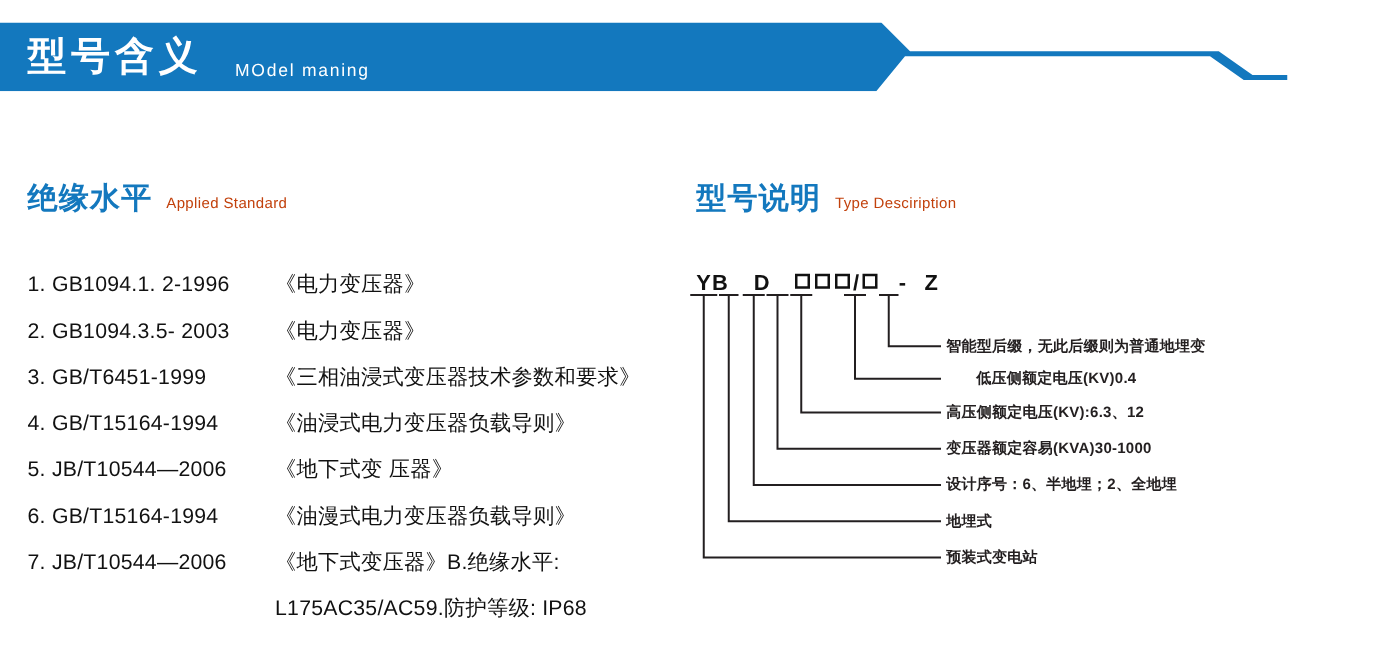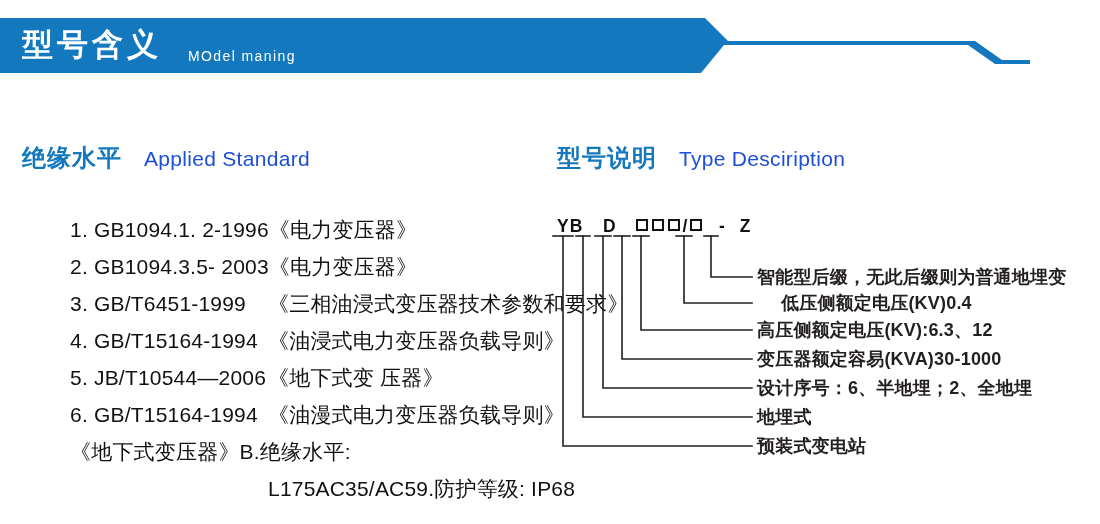--- a/index.html
+++ b/index.html
@@ -47,43 +47,42 @@
   
   .sec-head { position: absolute; white-space: nowrap; }
   .sec-head .cn {
     font-size: 24px;
     font-weight: 700;
     color: #1378be;
     letter-spacing: 1px;
     vertical-align: baseline;
   }
   .sec-head .en {
-    font-size: 21px;
-    color: #1d4ed8;
+    font-size: 12px;
+    color: #c2410c;
     letter-spacing: 0.3px;
-    margin-left: 22px;
+    margin-left: 11px;
     vertical-align: baseline;
   }
   #std-head { left: 22px; top: 142px; }
   #type-head { left: 557px; top: 142px; }
 
   
   #std-list {
     position: absolute;
     left: 22px; top: 216px;
     width: 520px;
   }
   .std-row {
     display: flex;
     align-items: baseline;
     height: 37px;
-    font-size: 21px;
+    font-size: 17px;
     color: #111111;
     white-space: nowrap;
-    margin-left: 48px;
   }
   .std-row .code {
     display: inline-block;
     min-width: 198px;
     letter-spacing: 0.2px;
   }
   .std-row .name { letter-spacing: 0.2px; }
   .std-row.cont .code { min-width: 198px; }
 
   
@@ -110,21 +109,21 @@
     top: -1px;
   }
   #diagram-svg {
     position: absolute;
     left: 0; top: 0;
     width: 560px; height: 260px;
   }
   .diag-label {
     position: absolute;
     left: 217px;
-    font-size: 18px;
+    font-size: 12px;
     font-weight: 700;
     color: #231f20;
     white-space: nowrap;
     letter-spacing: 0.2px;
     transform: translateY(-50%);
   }
 </style>
 </head>
 <body>
 
@@ -163,20 +162,21 @@
   </div>
   <div class="std-row">
     <span class="code">5. JB/T10544—2006</span>
     <span class="name">《地下式变 压器》</span>
   </div>
   <div class="std-row">
     <span class="code">6. GB/T15164-1994</span>
     <span class="name">《油漫式电力变压器负载导则》</span>
   </div>
   <div class="std-row">
+    <span class="code">7. JB/T10544—2006</span>
     <span class="name">《地下式变压器》B.绝缘水平:</span>
   </div>
   <div class="std-row cont">
     <span class="code"></span>
     <span class="name">L175AC35/AC59.防护等级: IP68</span>
   </div>
 </div>
 
 <div id="type-diagram">
 

